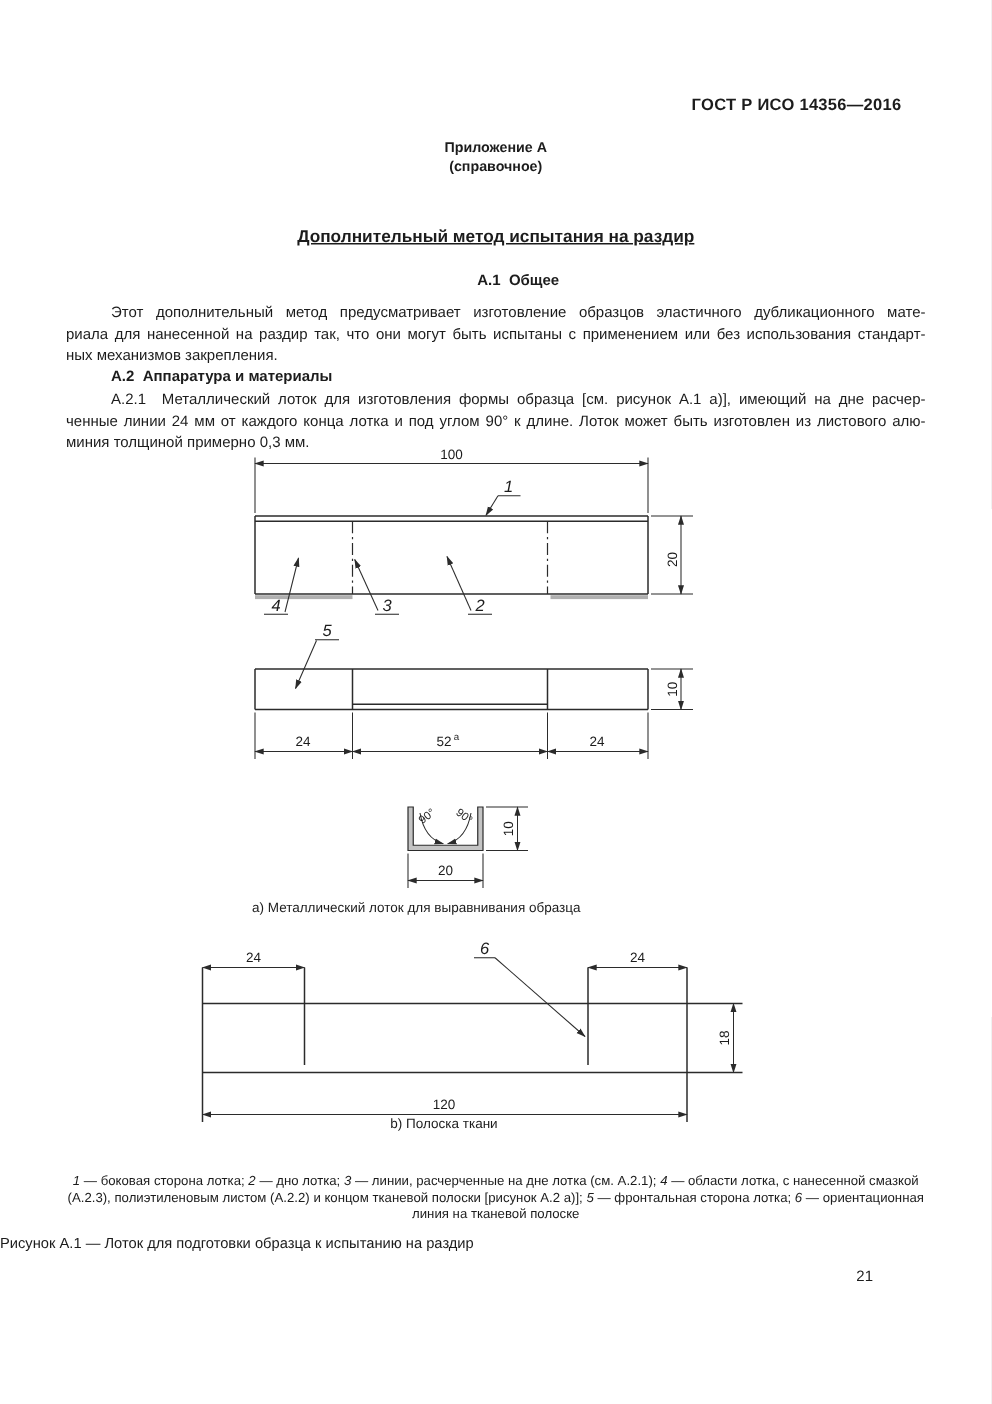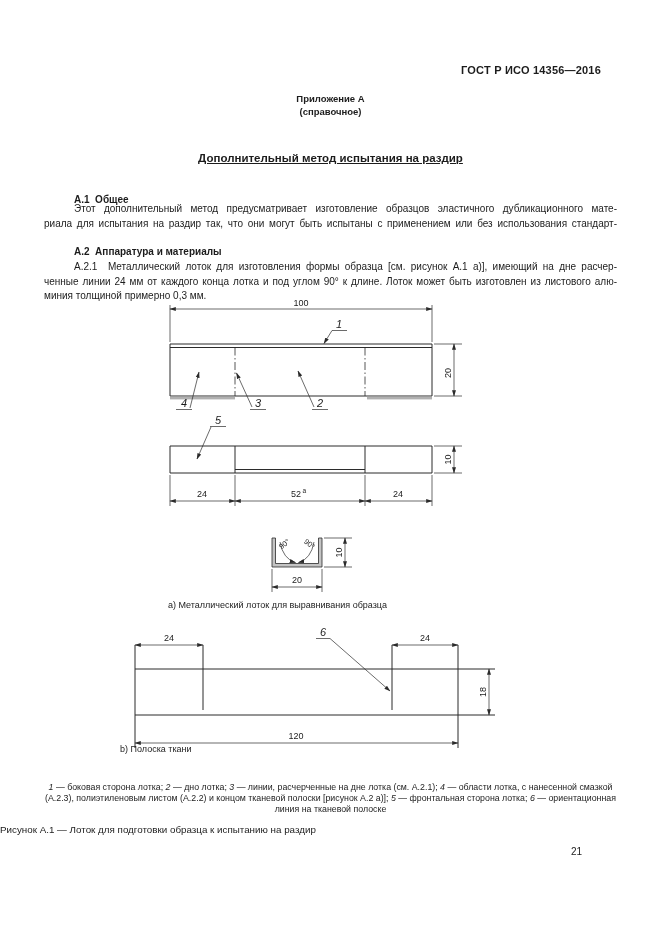--- a/index.html
+++ b/index.html
@@ -7,31 +7,31 @@
     position:relative;width:661px;height:936px;background:#ffffff;
     font-family:"Liberation Sans", sans-serif;color:#1c1c1c;overflow:hidden;
     margin:0 auto;
   }
   .abs{position:absolute;}
   .doc-header{top:64px;right:60px;font-size:11px;font-weight:bold;letter-spacing:.2px;}
   .appendix{top:93px;left:0;width:661px;text-align:center;font-size:9.5px;font-weight:bold;}
   .appendix-sub{top:106px;left:0;width:661px;text-align:center;font-size:9.5px;font-weight:bold;}
   .doc-title{top:152px;left:0;width:661px;text-align:center;font-size:11.5px;font-weight:bold;margin:0;text-decoration:underline;}
   .h2{left:44px;width:573px;font-size:10px;font-weight:bold;text-indent:30px;}
-  .h2.a1{top:194px;}
+  .h2.a1{top:182px;text-align:center;}
   .h2.a2{top:246px;}
   .para{left:44px;width:573px;font-size:10px;line-height:14.5px;}
   .para.p1{top:202px;}
   .para.p2{top:260px;}
   .jline{text-align:justify;text-align-last:justify;}
   .jline.indent{text-indent:30px;}
   .jline.last{text-align-last:left;}
   .fig-svg{top:295px;left:120px;}
   .caption-a{top:600px;left:120px;width:315px;text-align:center;font-size:9px;}
-  .caption-b{top:744px;left:120px;width:352px;font-size:9px;}
+  .caption-b{top:744px;left:120px;width:352px;text-align:center;font-size:9px;}
   .legend{top:782px;left:40px;width:581px;text-align:center;font-size:8.8px;line-height:11px;}
   .legend i{font-style:italic;}
   .fig-caption{top:824px;left:0;width:556px;text-align:left;font-size:9.8px;}
   .page-num{top:846px;right:79px;font-size:10px;text-align:right;}
   
   .dln{stroke:#2b2b2b;stroke-width:1;fill:none;}         
   .dim{stroke:#2b2b2b;stroke-width:0.7;fill:none;}        
   .ldr{stroke:#2b2b2b;stroke-width:0.7;fill:none;}        
   .dsh{stroke:#2b2b2b;stroke-width:0.8;fill:none;stroke-dasharray:8 2.5 1.5 2.5;}
   .gry{fill:#b0b0b0;stroke:none;}
@@ -46,21 +46,22 @@
 <div class="page">
 
   <div class="abs doc-header">ГОСТ Р ИСО 14356—2016</div>
   <div class="abs appendix">Приложение А</div>
   <div class="abs appendix-sub">(справочное)</div>
   <h1 class="abs doc-title">Дополнительный метод испытания на раздир</h1>
 
   <div class="abs h2 a1">А.1&nbsp; Общее</div>
   <div class="abs para p1">
     <div class="jline indent">Этот дополнительный метод предусматривает изготовление образцов эластичного дубликационного мате-</div>
-    <div class="jline">риала для испытания на раздир так, что они могут быть испытаны с применением или без использования стандарт-</div>
+    <div class="jline">риала для нанесенной на раздир так, что они могут быть испытаны с применением или без использования стандарт-</div>
+    <div class="jline last">ных механизмов закрепления.</div>
   </div>
 
   <div class="abs h2 a2">А.2&nbsp; Аппаратура и материалы</div>
   <div class="abs para p2">
     <div class="jline indent">А.2.1&nbsp; Металлический лоток для изготовления формы образца [см. рисунок А.1 а)], имеющий на дне расчер-</div>
     <div class="jline">ченные линии 24 мм от каждого конца лотка и под углом 90° к длине. Лоток может быть изготовлен из листового алю-</div>
     <div class="jline last">миния толщиной примерно 0,3 мм.</div>
   </div>
 
   <svg class="abs fig-svg" width="390" height="465" viewBox="0 0 390 465">

